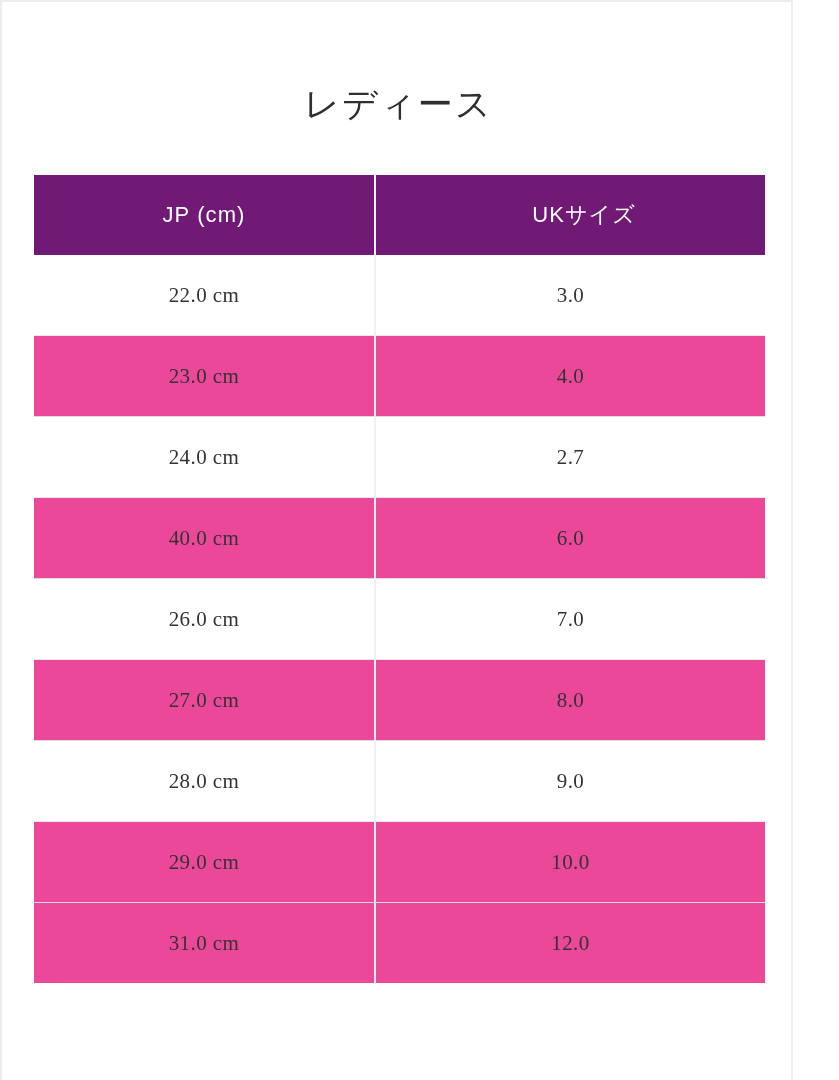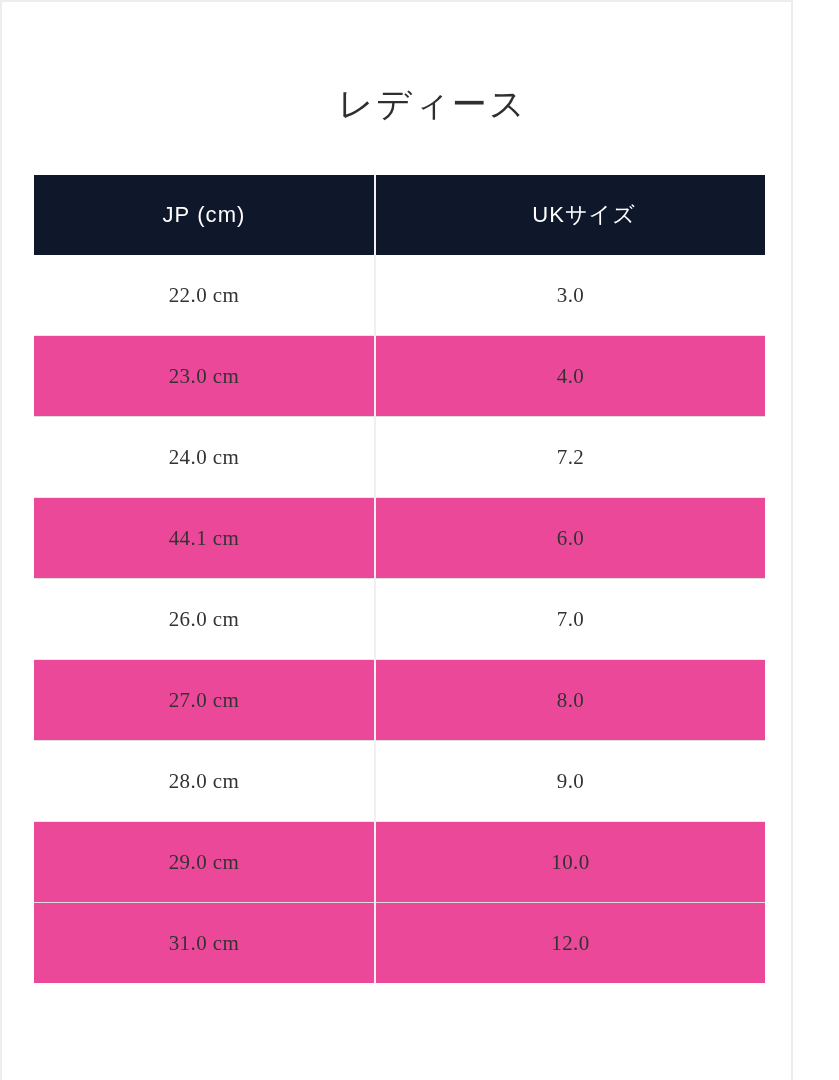--- a/index.html
+++ b/index.html
@@ -47,21 +47,20 @@
     position: absolute;
     left: 0;
     top: 58px;
     width: 793px;
     text-align: center;
     font-size: 35px;
     line-height: 1.2;
     font-weight: 500;
     letter-spacing: 0.06em;
     color: #2f2f2f;
-    margin-left: 34px;
   }
 
   
   .size-table {
     position: absolute;
     left: 32px;
     top: 173px;
     width: 731px;
     border-collapse: collapse;
     table-layout: fixed;
@@ -73,21 +72,21 @@
   .size-table th,
   .size-table td {
     text-align: center;
     vertical-align: middle;
     font-size: 21px;
     letter-spacing: 0.02em;
   }
 
   .size-table thead th {
     height: 78px;
-    background: #0f172a;
+    background: #701a75;
     color: #ffffff;
     font-weight: 500;
     font-size: 22px;
     letter-spacing: 0.05em;
     border-right: 2px solid #f2f2f2;
   }
   .size-table thead th:last-child {
     border-right: none;
     padding-left: 28px;
   }
@@ -138,24 +137,24 @@
         <tr>
           <td>22.0 cm</td>
           <td>3.0</td>
         </tr>
         <tr class="alt">
           <td>23.0 cm</td>
           <td>4.0</td>
         </tr>
         <tr>
           <td>24.0 cm</td>
-          <td>7.2</td>
+          <td>2.7</td>
         </tr>
         <tr class="alt">
-          <td>44.1 cm</td>
+          <td>40.0 cm</td>
           <td>6.0</td>
         </tr>
         <tr>
           <td>26.0 cm</td>
           <td>7.0</td>
         </tr>
         <tr class="alt">
           <td>27.0 cm</td>
           <td>8.0</td>
         </tr>

